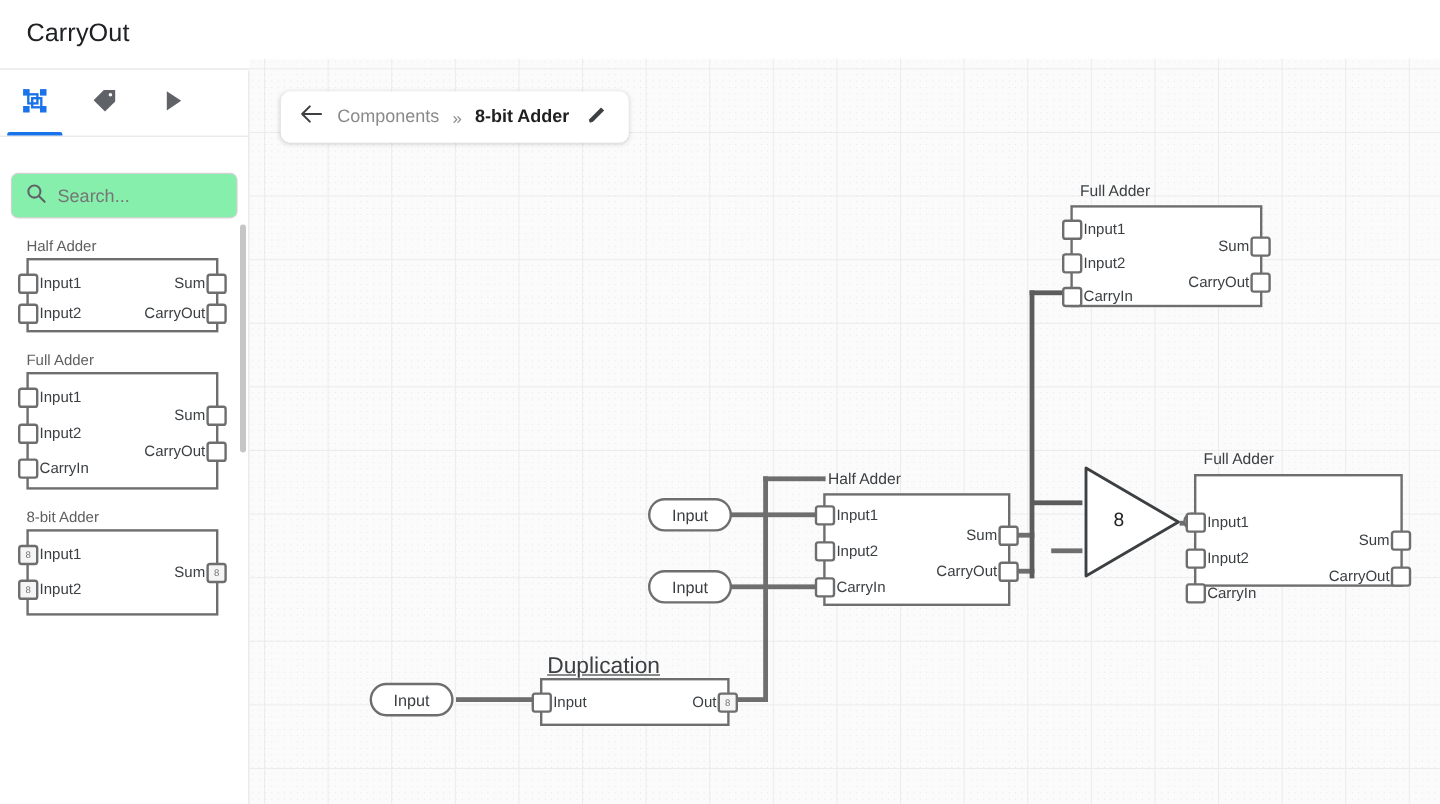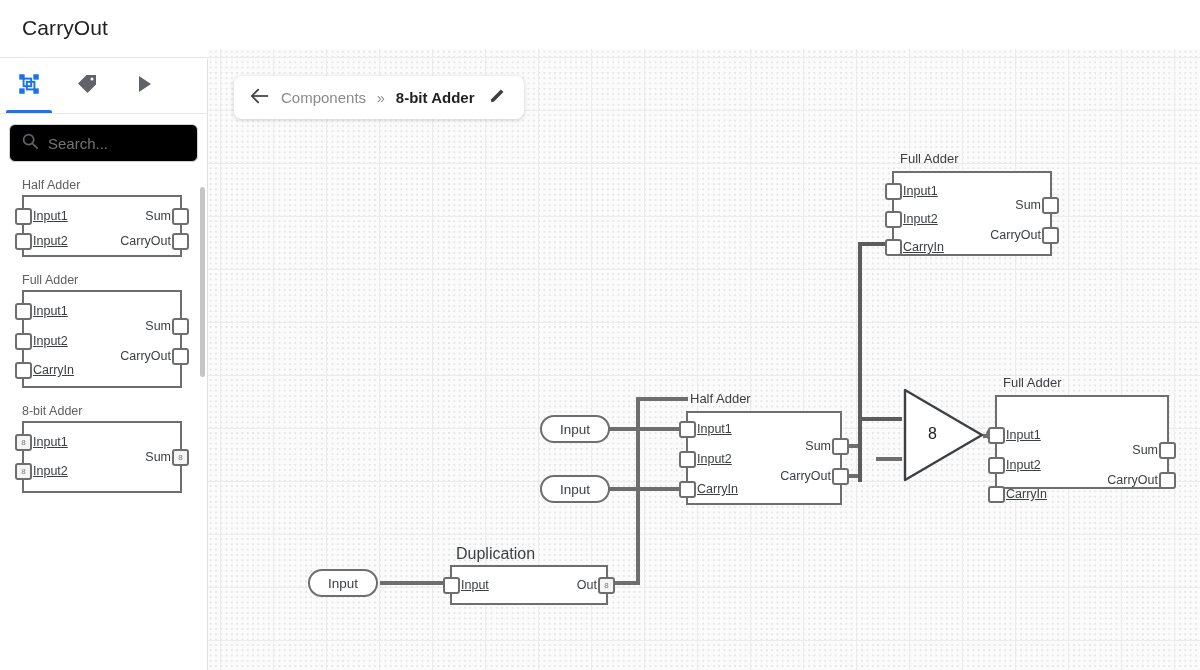--- a/index.html
+++ b/index.html
@@ -37,40 +37,41 @@
   }
   .tab .underline {
     position: absolute; left: 6px; right: 6px; bottom: 0; height: 3px;
     background: #1a73e8; border-radius: 2px 2px 0 0;
   }
 
   #searchwrap { padding: 10px 9px 6px 9px; }
   #searchbox {
     height: 38px; border: 1px solid #d2d2d2; border-radius: 6px;
     display: flex; align-items: center; gap: 9px; padding: 0 11px;
-    background: #000000;
+    background: #86efac;
+    margin-top: 20px;
   }
   #searchbox .ph { font-size: 15px; color: #757575; }
 
   .section-head {
     font-size: 12.5px; color: #6b6b6b; letter-spacing: .85px;
     padding: 12px 0 2px 15px;
   }
 
   .lib-item { padding: 10px 0 6px 22px; }
   .lib-name { font-size: 12.5px; color: #5f5f5f; margin-bottom: 3px; }
 
   
   .cbox {
     position: relative; border: 2px solid #6e6e6e; background: #fff;
   }
   .cbox .lbl {
     position: absolute; font-size: 12.5px; color: #3c4043; white-space: nowrap;
   }
-  .cbox .lbl.l { left: 9px; text-decoration: underline; }
+  .cbox .lbl.l { left: 9px; }
   .cbox .lbl.r { right: 9px; }
   .pin {
     position: absolute; width: 17px; height: 17px;
     border: 2px solid #6e6e6e; background: #fff; border-radius: 3px;
   }
   .pin.left  { left: -9px; }
   .pin.right { right: -9px; }
   .pin.bus {
     font-size: 8px; color: #777; display: flex;
     align-items: center; justify-content: center; background: #f5f5f5;
@@ -329,21 +330,21 @@
         <span class="pin left" style="top:89px;"></span>
         <span class="lbl l" style="top:90px;">CarryIn</span>
         <span class="pin right" style="top:45px;"></span>
         <span class="lbl r" style="top:46px;">Sum</span>
         <span class="pin right" style="top:75px;"></span>
         <span class="lbl r" style="top:76px;">CarryOut</span>
       </div>
     </div>
 
     <div style="position:absolute; left:242px; top:516px;">
-      <div style="position:absolute; left:6px; top:-20px; font-size:16px; color:#3c4043;">Duplication</div>
+      <div style="position:absolute; left:6px; top:-20px; font-size:19px; color:#3c4043;text-decoration:underline;">Duplication</div>
       <div class="cbox" style="width:158px;height:40px;">
         <span class="pin left" style="top:10px;"></span>
         <span class="lbl l" style="top:11px;">Input</span>
         <span class="pin right bus" style="top:10px;">8</span>
         <span class="lbl r" style="top:11px;">Out</span>
       </div>
     </div>
 
   </div>
 </div>

